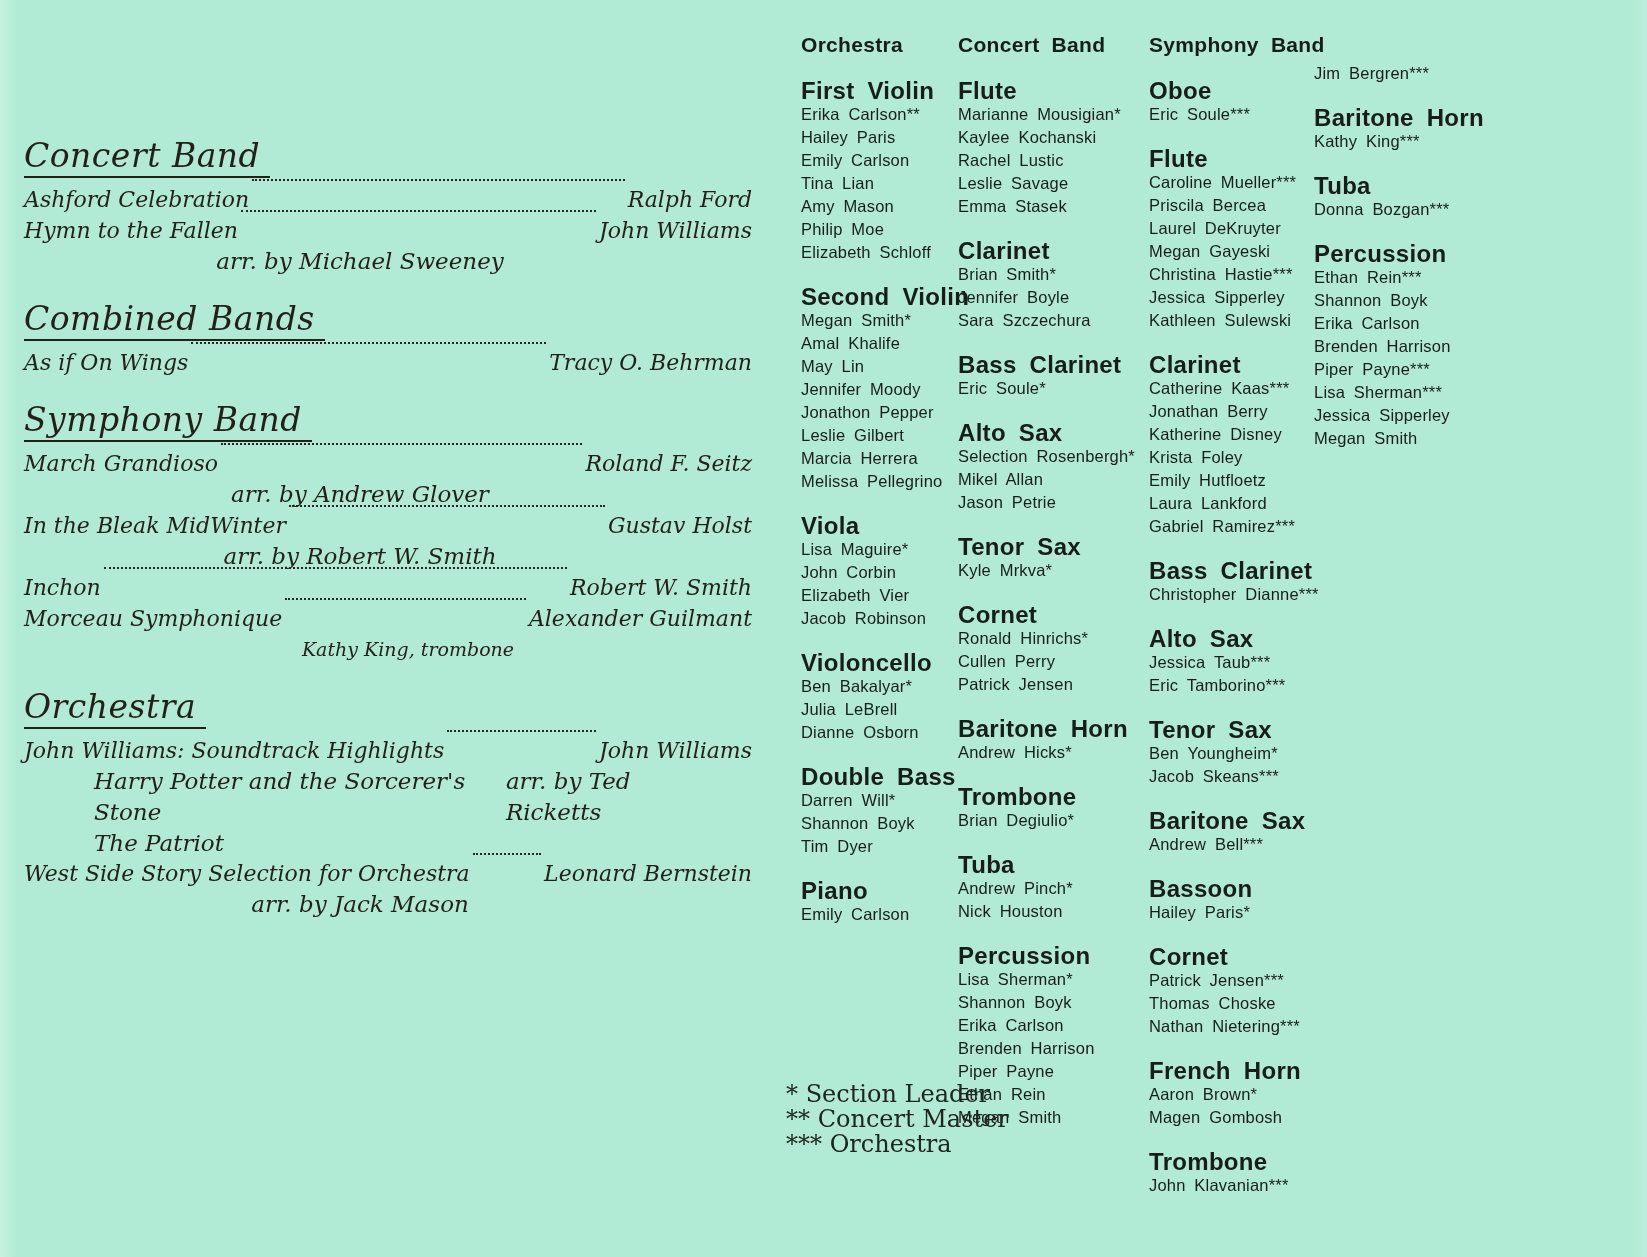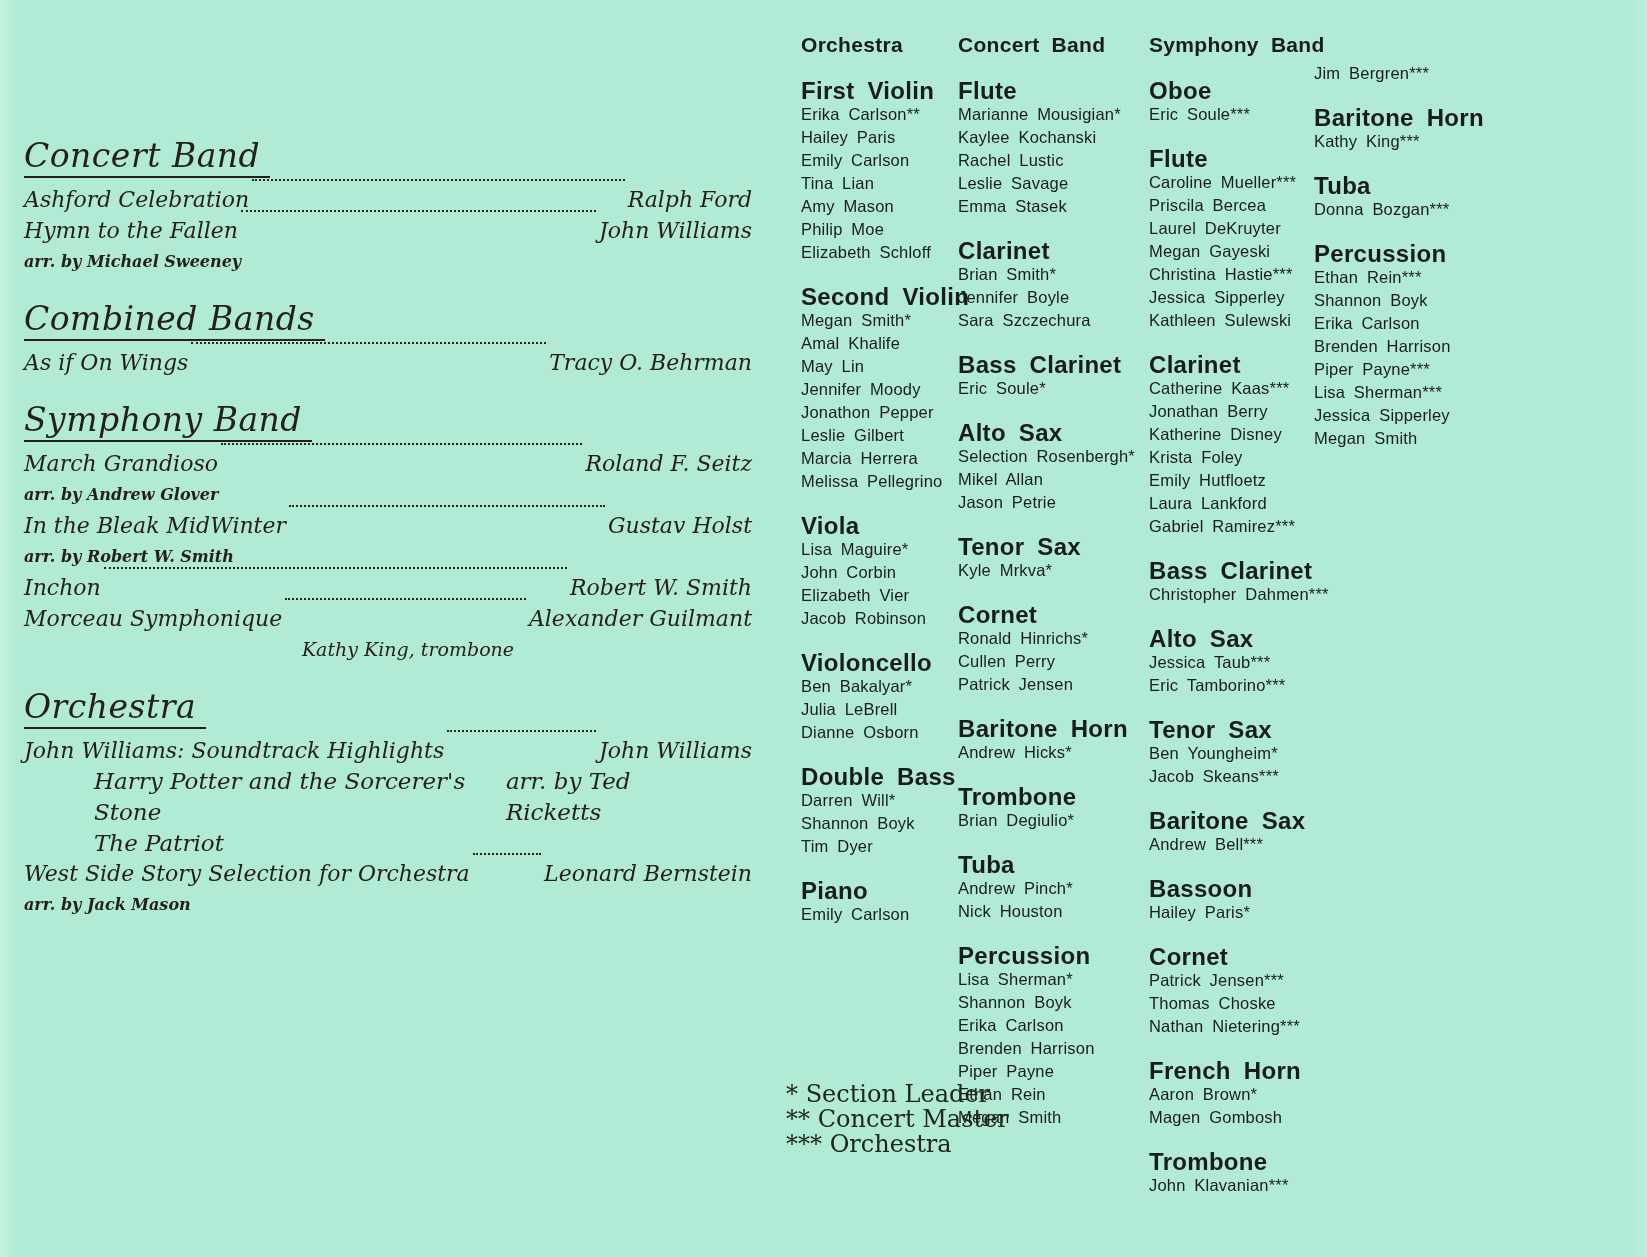--- a/index.html
+++ b/index.html
@@ -18,21 +18,21 @@
   }
   .prog-section { margin-bottom:22px; }
   .prog-title {
     display:inline-block; font-size:33px; line-height:40px; margin:0 0 6px 0;
     border-bottom:2px solid #241f17; padding-right:10px; letter-spacing:0.5px;
   }
   .piece-line { display:flex; align-items:flex-start; font-size:22px; line-height:31px; }
   .piece-title { white-space:nowrap; }
   .leader { flex:1 1 auto; min-width:18px; border-bottom:2px dotted #2a251c; margin:0 3px; transform:translateY(-5px); }
   .composer { white-space:nowrap; }
-  .arr-line { font-size:16px; line-height:31px; text-align:left; padding-right:56px;font-weight:bold; }
+  .arr-line { font-size:23px; line-height:31px; text-align:center; padding-right:56px; }
   .soloist-line { font-size:19px; line-height:31px; text-align:center; padding-left:40px; }
   .movement-line { font-size:23px; line-height:30px; padding-left:70px; }
   .movement2-line { display:flex; justify-content:flex-start; align-items:baseline;
     font-size:23px; line-height:31px; padding-left:70px; padding-right:36px; }
 
   
   .personnel { position:absolute; left:0; top:0; width:100%; height:100%; }
   .pcol { position:absolute; color:#181d1b; }
   .pcol-0 { left:801px;  top:32px; }
   .pcol-1 { left:958px;  top:32px; }
@@ -229,21 +229,21 @@
           <div class="pname">Catherine Kaas***</div>
           <div class="pname">Jonathan Berry</div>
           <div class="pname">Katherine Disney</div>
           <div class="pname">Krista Foley</div>
           <div class="pname">Emily Hutfloetz</div>
           <div class="pname">Laura Lankford</div>
           <div class="pname">Gabriel Ramirez***</div>
         </div>
         <div class="psec">
           <div class="psec-header">Bass Clarinet</div>
-          <div class="pname">Christopher Dahmen***</div>
+          <div class="pname">Christopher Dianne***</div>
         </div>
         <div class="psec">
           <div class="psec-header">Alto Sax</div>
           <div class="pname">Jessica Taub***</div>
           <div class="pname">Eric Tamborino***</div>
         </div>
         <div class="psec">
           <div class="psec-header">Tenor Sax</div>
           <div class="pname">Ben Youngheim*</div>
           <div class="pname">Jacob Skeans***</div>

